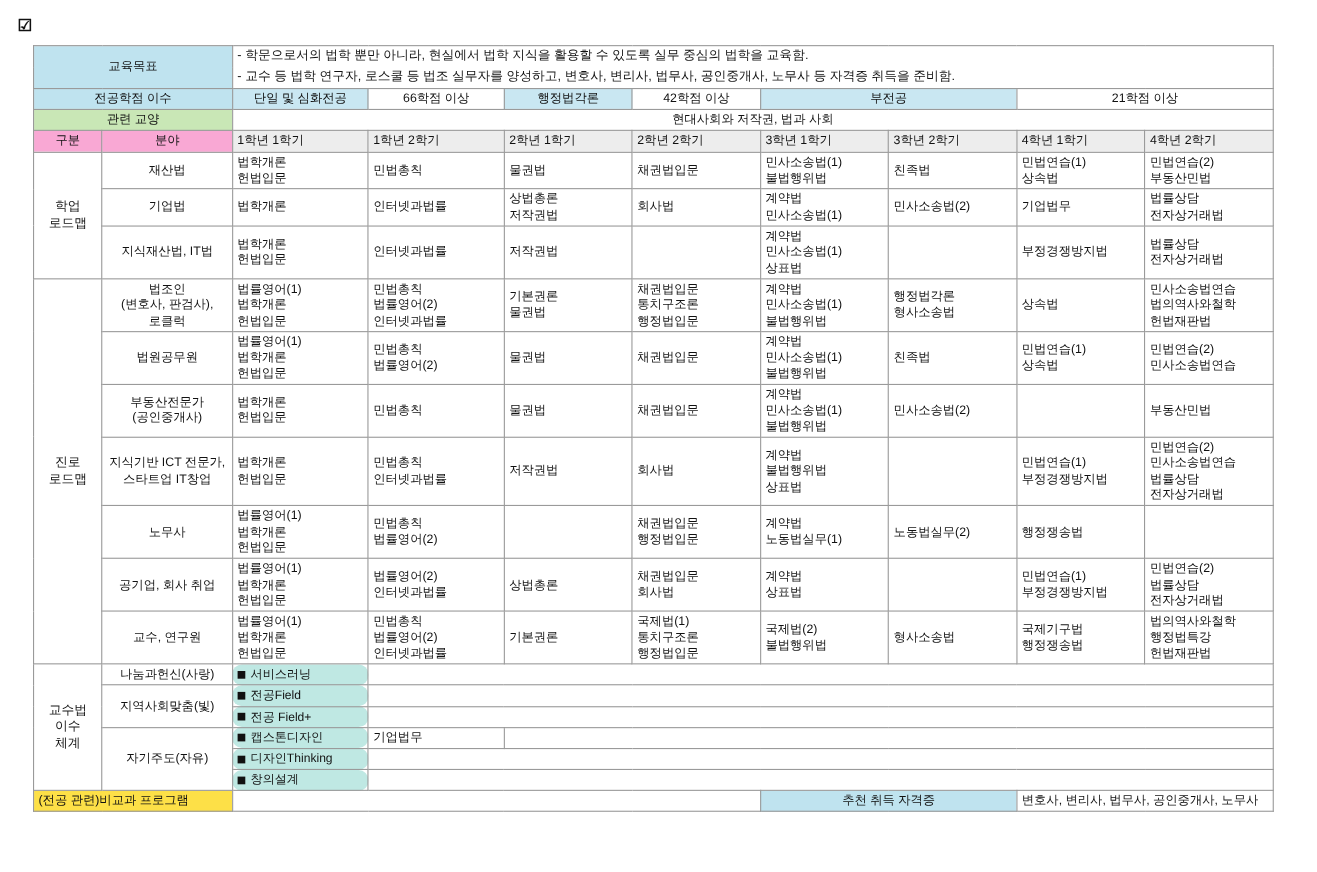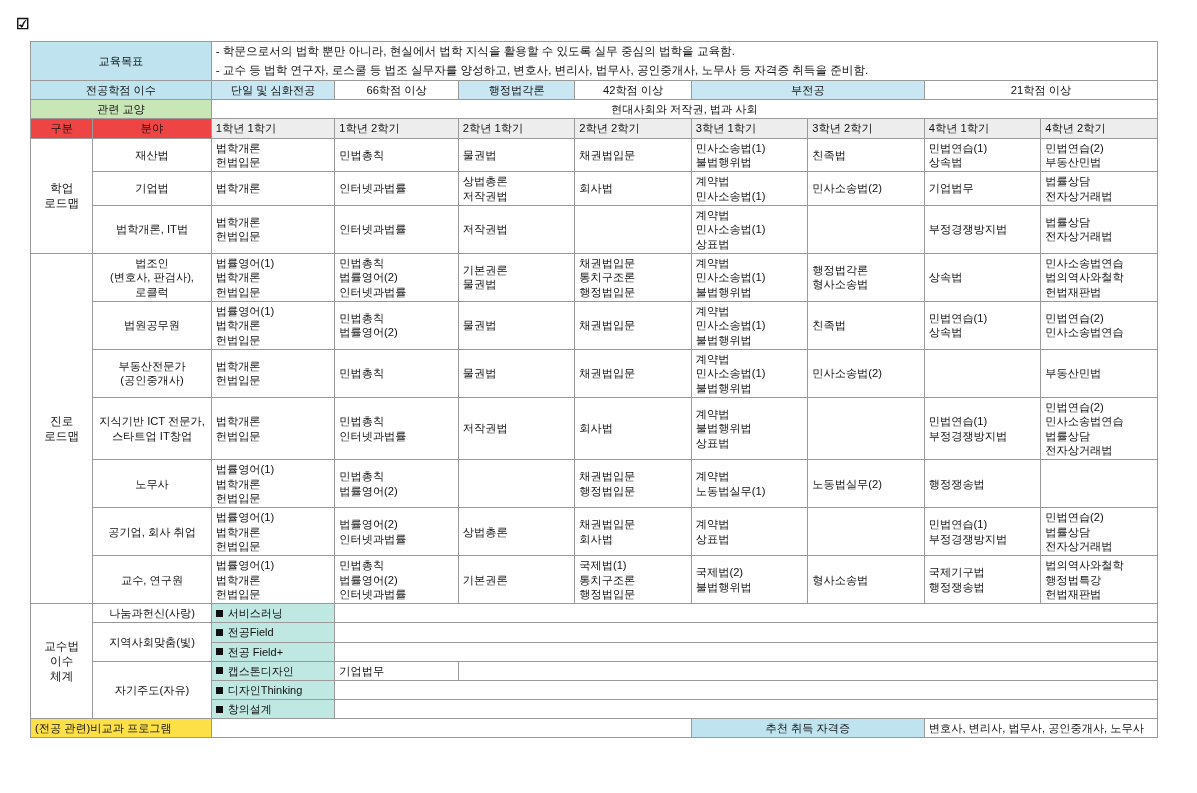--- a/index.html
+++ b/index.html
@@ -30,32 +30,33 @@
   table.fw td, table.fw th {
     border: 1px solid #9a9a9a;
     padding: 2px 4px;
     vertical-align: middle;
     line-height: 1.28;
     font-weight: normal;
   }
   .hdr-blue   { background: #bfe3ef; text-align: center; font-weight: bold; }
   .hdr-blue2  { background: #c9e7f2; text-align: center; font-weight: bold; }
   .hdr-green  { background: #c9e7b6; text-align: center; font-weight: bold; }
-  .hdr-gray   { background: #ef4444; text-align: center; font-weight: bold; }
+  .hdr-gray   { background: #f9a8d4; text-align: center; font-weight: bold; }
   .hdr-grayl  { background: #ededed; text-align: left; font-weight: bold; }
   .center { text-align: center; }
   .goal-cell { padding: 4px 7px; line-height: 1.55; font-size: 11.6px; }
   .rot-label {
     text-align: center; font-weight: normal; background: #ffffff;
     font-size: 11.6px; line-height: 1.35;
   }
   .cell-lines { white-space: pre-line; }
   .chip {
     background: #bfe8e3;
     font-size: 11px;
+    border-radius: 9px;
   }
   .chip-inner { display: flex; align-items: center; gap: 5px; }
   .sq { width: 7px; height: 7px; background: #111; display: inline-block; }
   .empty { background: #ffffff; }
   .bottom-green { background: #fde047; font-weight: bold; }
   .bottom-blue { background: #bfe3ef; text-align: center; font-weight: bold; }
 </style>
 </head>
 <body>
 
@@ -141,21 +142,21 @@
 저작권법</td>
         <td class="cell-lines">회사법</td>
         <td class="cell-lines">계약법
 민사소송법(1)</td>
         <td class="cell-lines">민사소송법(2)</td>
         <td class="cell-lines">기업법무</td>
         <td class="cell-lines">법률상담
 전자상거래법</td>
       </tr>
       <tr>
-        <td class="center">법학개론, IT법</td>
+        <td class="center">지식재산법, IT법</td>
         <td class="cell-lines">법학개론
 헌법입문</td>
         <td class="cell-lines">인터넷과법률</td>
         <td class="cell-lines">저작권법</td>
         <td class="cell-lines"></td>
         <td class="cell-lines">계약법
 민사소송법(1)
 상표법</td>
         <td class="cell-lines"></td>
         <td class="cell-lines">부정경쟁방지법</td>

